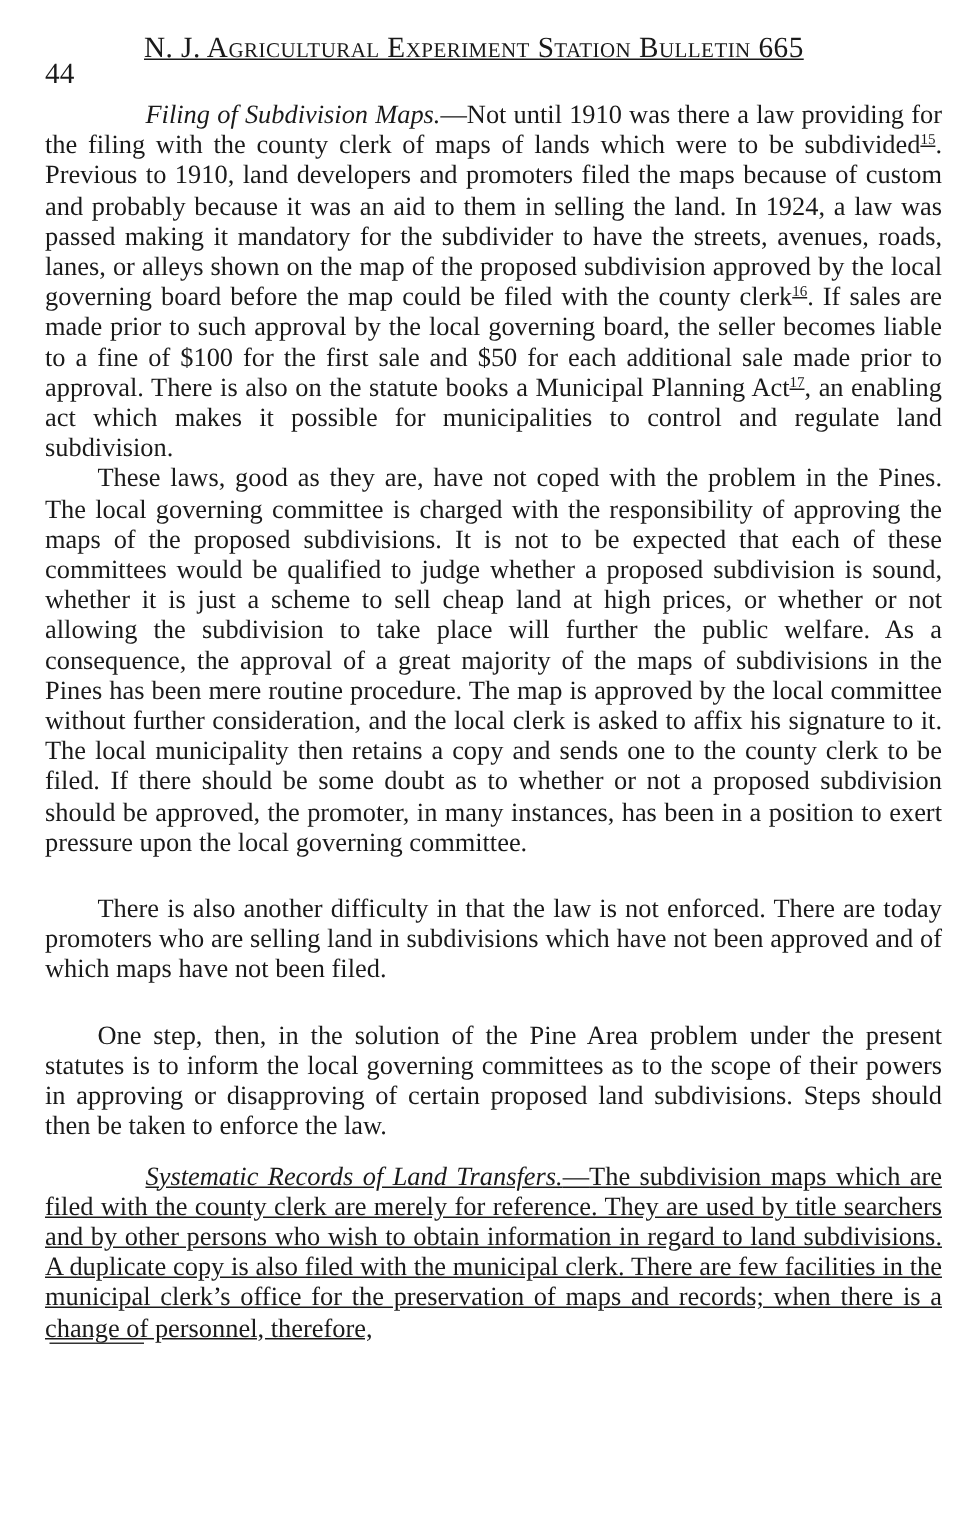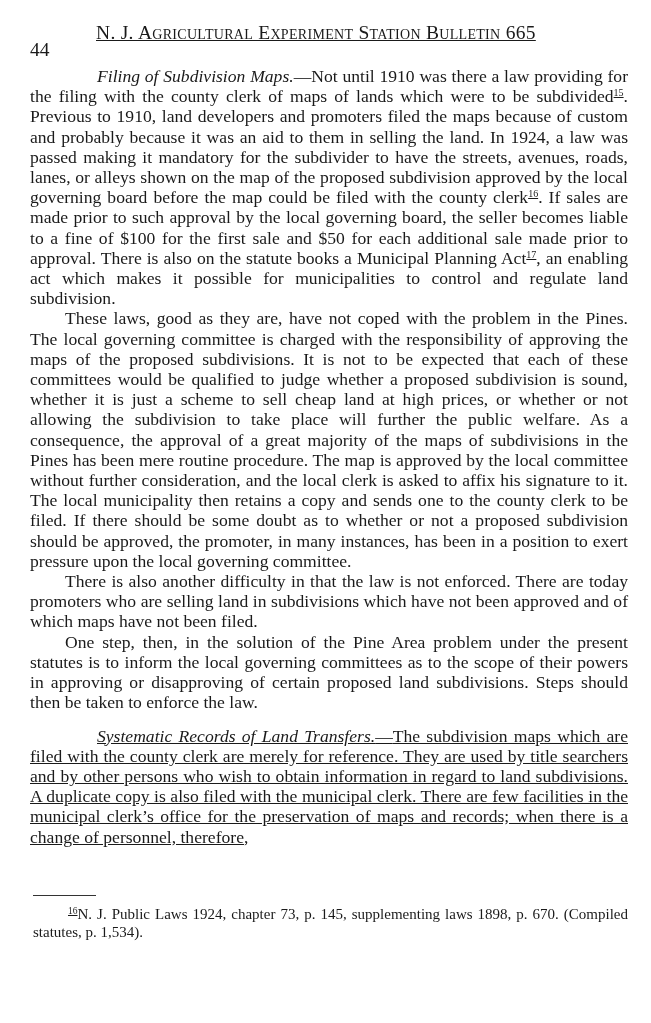--- a/index.html
+++ b/index.html
@@ -6,21 +6,21 @@
   body { width: 651px; height: 1023px; overflow: hidden; position: relative; color: #1a1a1a; }
   .page { position: absolute; left: 30px; top: 0; width: 598px; }
   .header { position: absolute; top: 22px; left: 0; width: 598px; height: 24px;
     font-family: "Liberation Serif", "DejaVu Serif", serif; font-size: 19.5px; }
   .pnum { position: absolute; left: 0; top: 17px; }
   .htitle { position: absolute; left: 66px; top: 0; font-variant: small-caps; letter-spacing: 0.3px; text-decoration: underline; }
   .body { position: absolute; top: 66px; left: 0; width: 598px;
     font-family: "Liberation Serif", "DejaVu Serif", serif; font-size: 17.6px; line-height: 20.2px;
     text-align: justify; }
   .body p { margin: 0; text-indent: 35px; hyphens: manual; }
-  .body p.gap { margin-top: 0; }
+  .body p.gap { margin-top: 24px; }
   .body p.gap2 { margin-top: 13px; text-decoration: underline; }
   .body i { font-style: italic; margin-left: 32px; }
   sup { font-size: 10px; line-height: 0; vertical-align: 6px; text-decoration: underline; }
   .rule { position: absolute; left: 3px; top: 895px; width: 63px; height: 0; border-top: 1px solid #333; }
   .notes { position: absolute; top: 905px; left: 3px; width: 595px;
     font-family: "Liberation Serif", "DejaVu Serif", serif; font-size: 15px; line-height: 18px; text-align: justify; }
   .notes p { margin: 0 0 3px 0; text-indent: 35px; }
   .notes sup { font-size: 9.5px; vertical-align: 5px; }
 </style>
 </head>
@@ -40,15 +40,14 @@
     <p class="gap">There is also another difficulty in that the law is not enforced.  There are today promoters who are selling land in subdivisions which have not been approved and of which maps have not been filed.</p>
 
     <p class="gap">One step, then, in the solution of the Pine Area problem under the present statutes is to inform the local governing committees as to the scope of their powers in approving or disapproving of certain proposed land sub­divisions.  Steps should then be taken to enforce the law.</p>
 
     <p class="gap2"><i>Systematic Records of Land Transfers.</i><span>—</span><span>The subdivision maps which are filed with the county clerk are merely for reference.  They are used by title searchers and by other persons who wish to obtain information in regard to land subdivisions.  A duplicate copy is also filed with the municipal clerk.  There are few facilities in the municipal clerk’s office for the preser­vation of maps and records; when there is a change of personnel, therefore,</span></p>
   </div>
 
   <div class="rule"></div>
 
   <div class="notes">
-    <p><sup>16</sup><span>N. J. Public Laws 1924, chapter 73, p. 145, supplementing laws 1898, p. 670. (Compiled statutes, p. 1,534).</span></p>
   </div>
 </div>
 
 </body></html>

